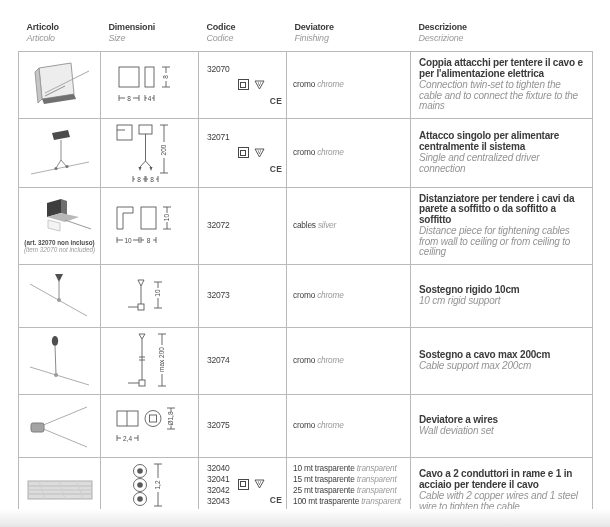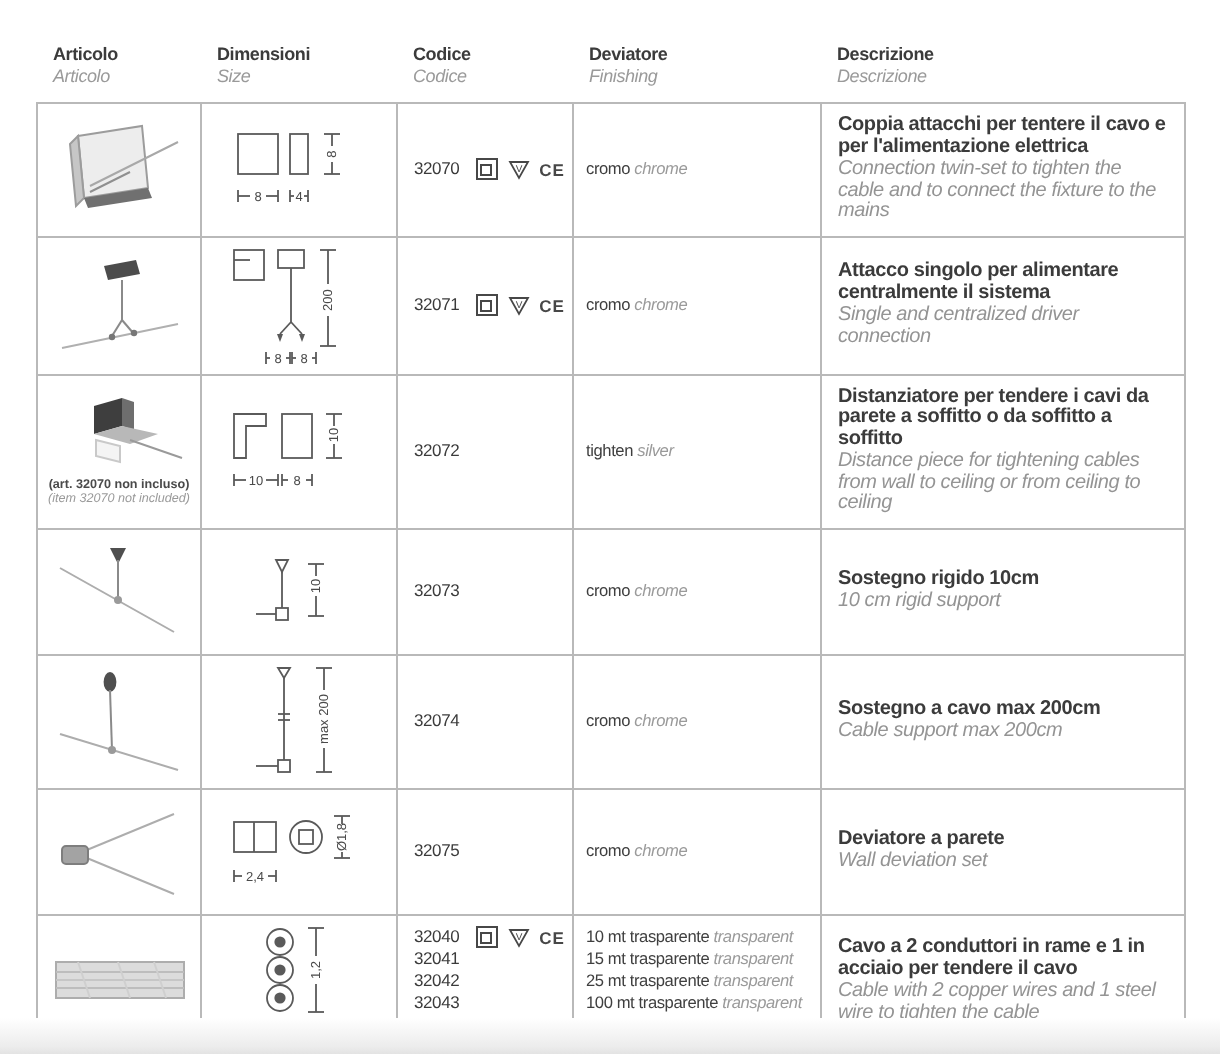--- a/index.html
+++ b/index.html
@@ -26,21 +26,21 @@
   td.dims svg{display:block;margin:0 auto;}
   .dim line,.dim path,.dim rect,.dim circle,.dim polygon{stroke:#5a5a5a;fill:none;stroke-width:0.9;}
   .dim .fl{fill:#5a5a5a;stroke:none;}
   .dim text{fill:#4a4a4a;stroke:none;font-size:6.5px;font-family:"Liberation Sans",sans-serif;}
   .codecell{display:flex;align-items:flex-start;gap:8px;padding-left:2px;}
   .codes{display:flex;flex-direction:column;}
   .code{font-size:8.5px;letter-spacing:-0.2px;color:#3b3b3b;line-height:11px;}
   .iconrow{display:flex;align-items:center;gap:5px;}
   .icon-class2{width:9px;height:9px;border:1px solid #474747;display:flex;align-items:center;justify-content:center;}
   .icon-class2 i{display:block;width:4px;height:4px;border:1px solid #474747;}
-  .icon-ce{font-size:8.5px;font-weight:bold;color:#474747;letter-spacing:0.5px;}
+  .icon-ce{font-size:8.5px;font-weight:bold;color:#474747;letter-spacing:0.5px;margin-top:32px;}
   .fincell{font-size:8.3px;line-height:11px;letter-spacing:-0.2px;}
   .fincell .b{font-weight:normal;color:#3f3f3f;}
   .fincell .i{font-style:italic;color:#9a9a9a;text-align:right;}
   td.desc{padding:6px 8px;vertical-align:middle;}
   .desc .b{font-weight:bold;font-size:10px;line-height:10.5px;color:#3b3b3b;letter-spacing:-0.2px;}
   .desc .i{font-style:italic;font-size:10px;line-height:10.5px;color:#949494;letter-spacing:-0.2px;margin-top:1px;}
   .pagefade{position:absolute;left:0;bottom:0;width:610px;height:18px;
     background:linear-gradient(to bottom,#ffffff 0%,#ececec 80%,#e3e3e3 100%);}
 </style>
 </head>
@@ -234,21 +234,21 @@
             <line x1="44" y1="38" x2="47" y2="38"></line>
           <text x="39.5" y="40.5" text-anchor="middle">8</text>
         </svg>
       </td>
       <td>
         <div class="codecell">
           <span class="code">32072</span>
         </div>
       </td>
       <td class="fincell">
-        <span class="b">tighten</span>
+        <span class="b">cables</span>
         <span class="i">silver</span>
       </td>
       <td class="desc">
         <div class="b">Distanziatore per tendere i cavi da parete a soffitto o da soffitto a soffitto</div>
         <div class="i">Distance piece for tightening cables from wall to ceiling or from ceiling to ceiling</div>
       </td>
     </tr>
 
     <tr class="r">
       <td class="art">
@@ -355,21 +355,21 @@
       <td>
         <div class="codecell">
           <span class="code">32075</span>
         </div>
       </td>
       <td class="fincell">
         <span class="b">cromo</span>
         <span class="i">chrome</span>
       </td>
       <td class="desc">
-        <div class="b">Deviatore a parete</div>
+        <div class="b">Deviatore a wires</div>
         <div class="i">Wall deviation set</div>
       </td>
     </tr>
 
     <tr class="r">
       <td class="art">
         <svg width="70" height="36">
           <rect x="3" y="8" width="64" height="18" fill="#dcdcdc" stroke="#adadad"></rect>
           <line x1="3" y1="13" x2="67" y2="13" stroke="#bdbdbd"></line>
           <line x1="3" y1="17" x2="67" y2="17" stroke="#c6c6c6"></line>

